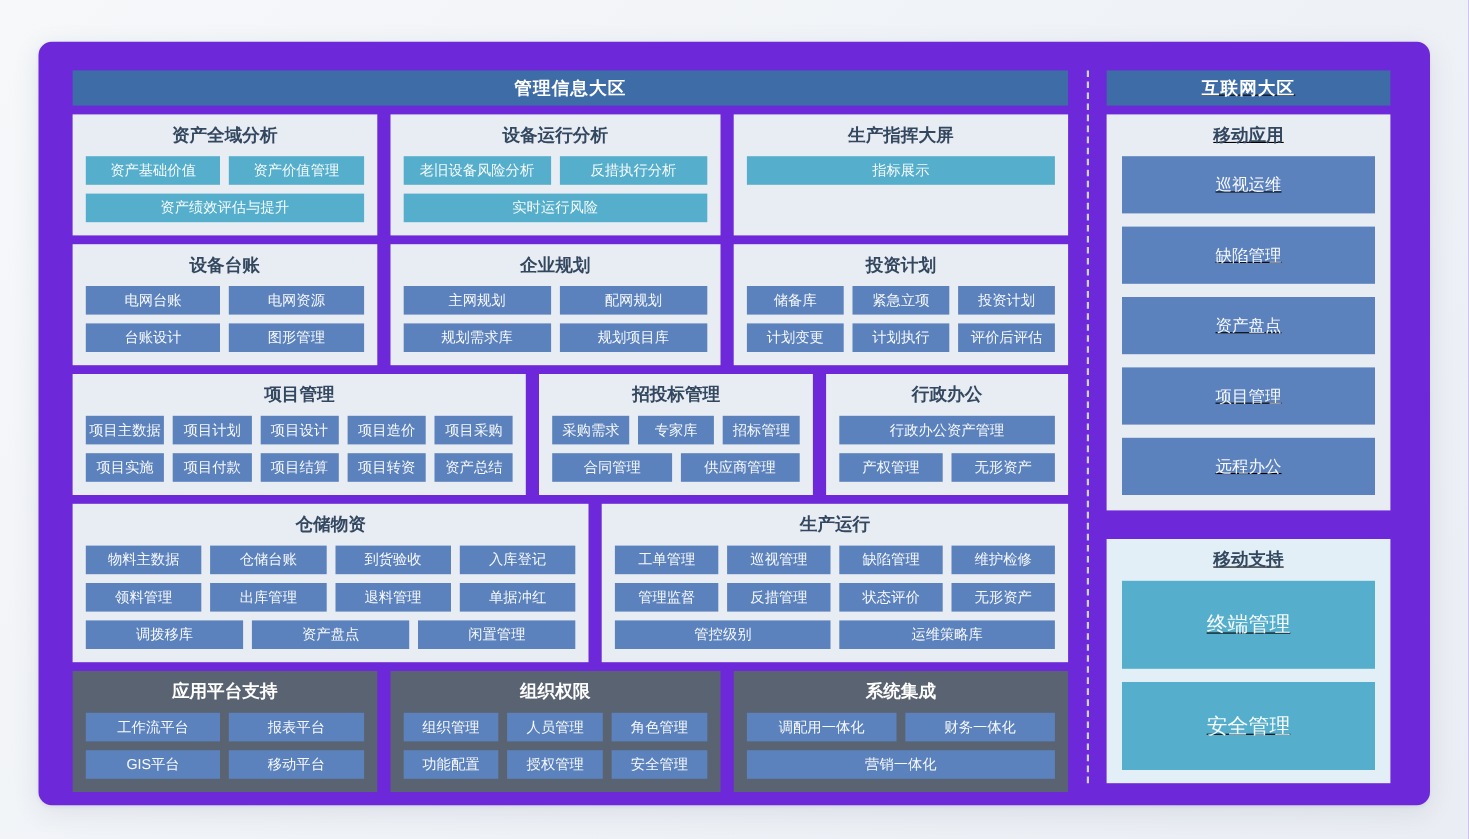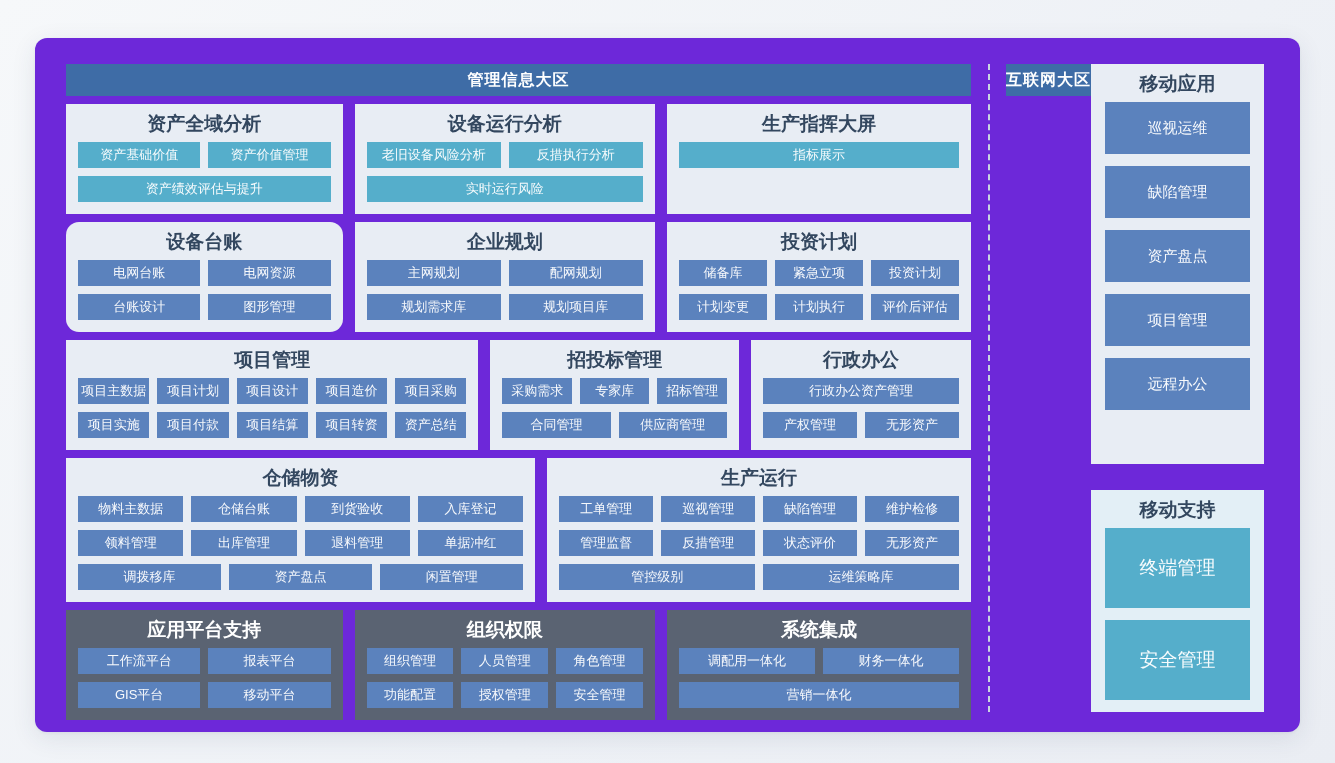--- a/index.html
+++ b/index.html
@@ -14,21 +14,21 @@
     left: 35px; top: 38px;
     width: 1265px; height: 694px;
     background: #6d28d9;
     border-radius: 12px;
     box-shadow: 0 6px 24px rgba(40,60,90,0.10), 0 1px 3px rgba(40,60,90,0.06);
     padding: 26px 36px 20px 31px;
     display: flex;
     align-items: stretch;
   }
   .zone-left { width: 905px; flex: none; display: flex; flex-direction: column; }
-  .zone-right { flex: 1; display: flex; flex-direction: row; }
+  .zone-right { flex: 1; display: flex; flex-direction: column; text-decoration: underline; }
   .divider {
     flex: none;
     width: 0;
     border-left: 2px dashed #c9d5e0;
     margin: 0 16px 0 17px;
   }
   .zone-header {
     height: 32px;
     background: #3e6ca6;
     color: #ffffff;
@@ -47,21 +47,21 @@
     padding: 6px 12px 10px 12px;
     display: flex;
     flex-direction: column;
   }
   .panel.light { background: #e8edf4; }
   .panel.teal-light { background: #e3eff6; }
   .panel.dark { background: #5a6372; }
   .panel-title {
     height: 28px; line-height: 28px;
     text-align: center;
-    font-size: 19px;
+    font-size: 16px;
     font-weight: bold;
     color: #33475f;
     margin-bottom: 4px;
     flex: none;
   }
   .panel.dark .panel-title { color: #ffffff; }
   .btn-row { display: flex; gap: 8px; margin-bottom: 8px; }
   .btn-row:last-child { margin-bottom: 2px; }
   .btn {
     height: 26px;
@@ -115,21 +115,21 @@
             </div>
           </div>
           <div class="panel light" style="flex: 305 1 0%;">
             <div class="panel-title">生产指挥大屏</div>
             <div class="btn-row">
               <div class="btn teal">指标展示</div>
             </div>
           </div>
         </div>
         <div class="panel-row">
-          <div class="panel light" style="flex: 275 1 0%; border-radius: 13px;">
+          <div class="panel light" style="flex: 275 1 0%;">
             <div class="panel-title">设备台账</div>
             <div class="btn-row">
               <div class="btn blue">电网台账</div>
               <div class="btn blue">电网资源</div>
             </div>
             <div class="btn-row">
               <div class="btn blue">台账设计</div>
               <div class="btn blue">图形管理</div>
             </div>
           </div>

